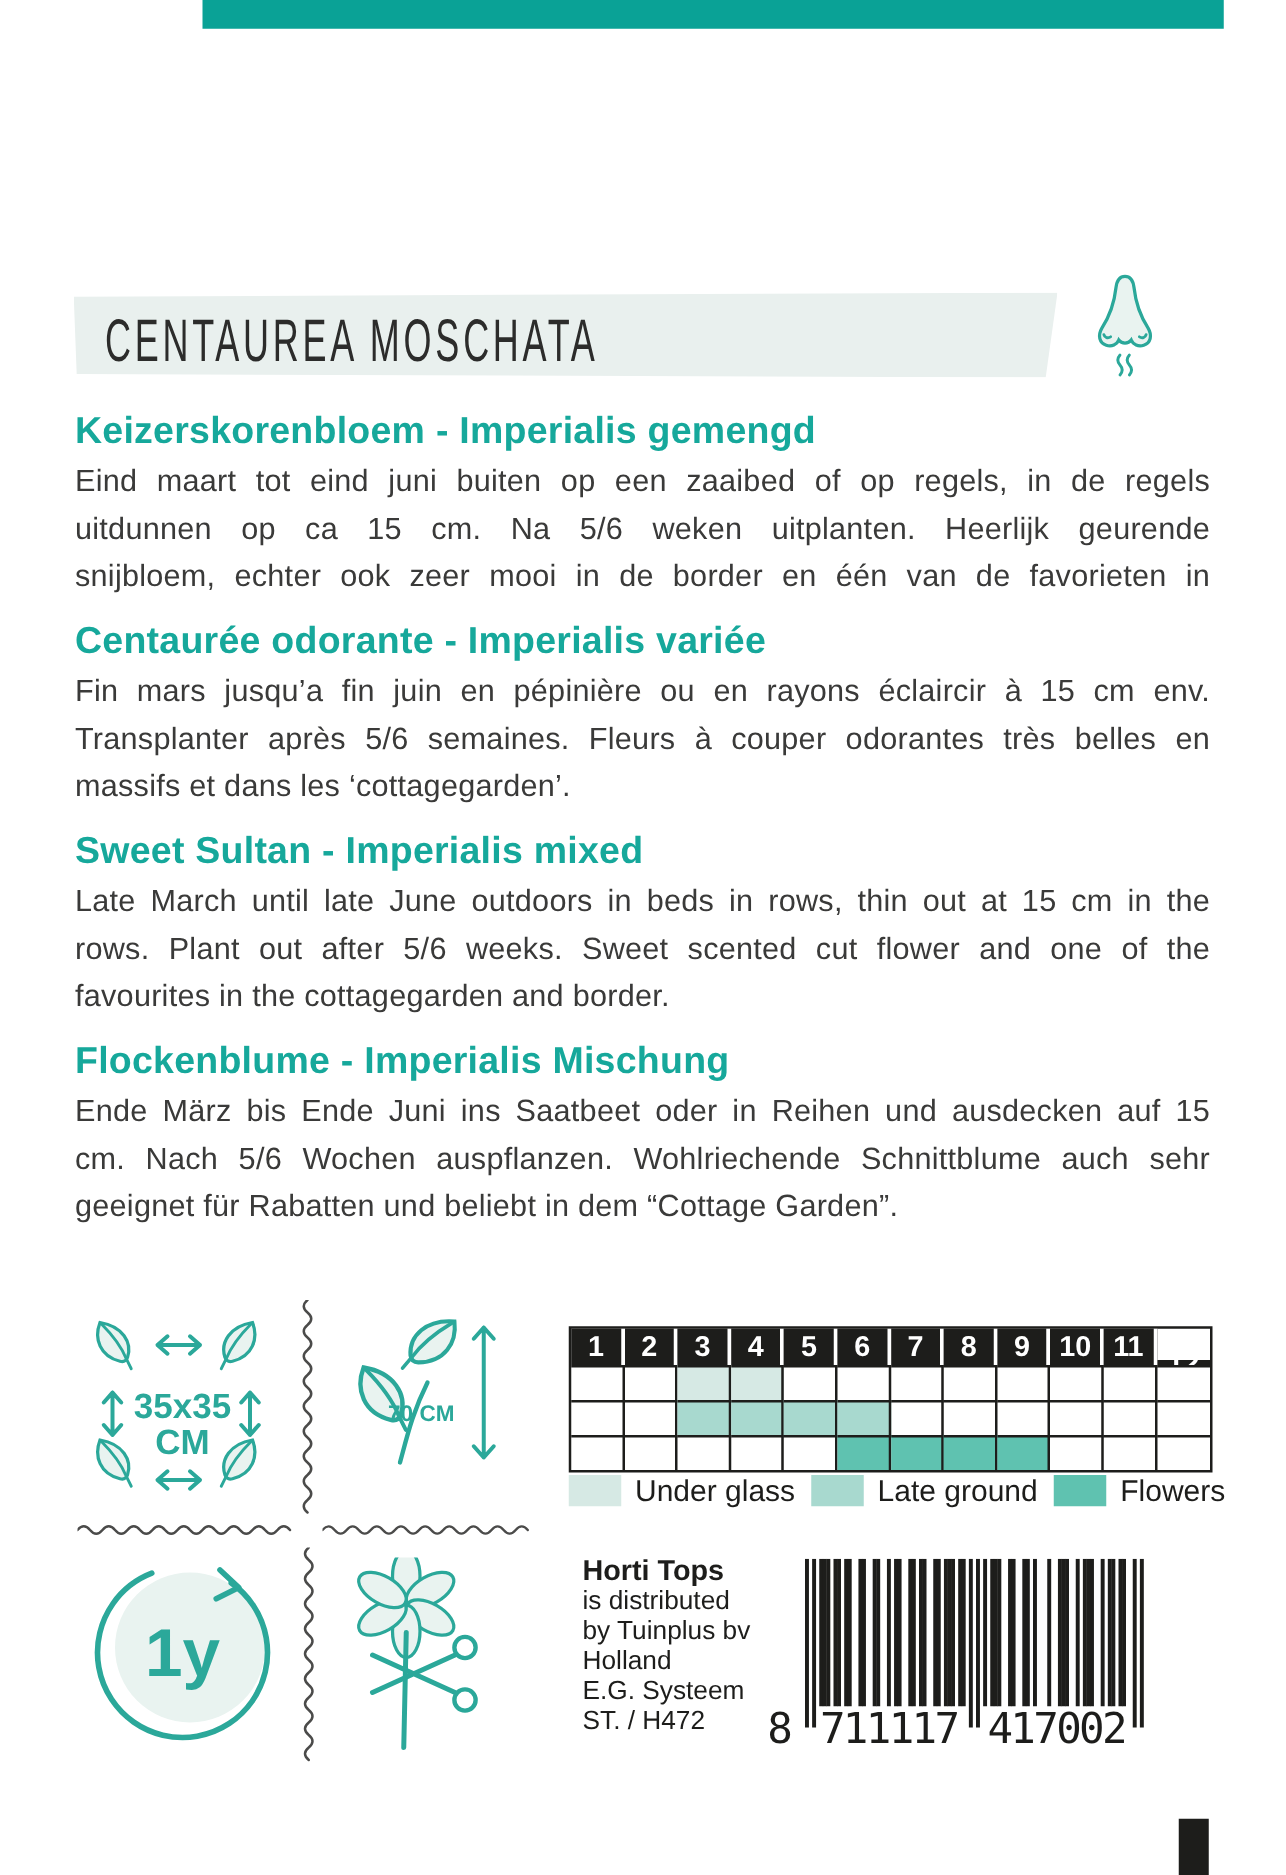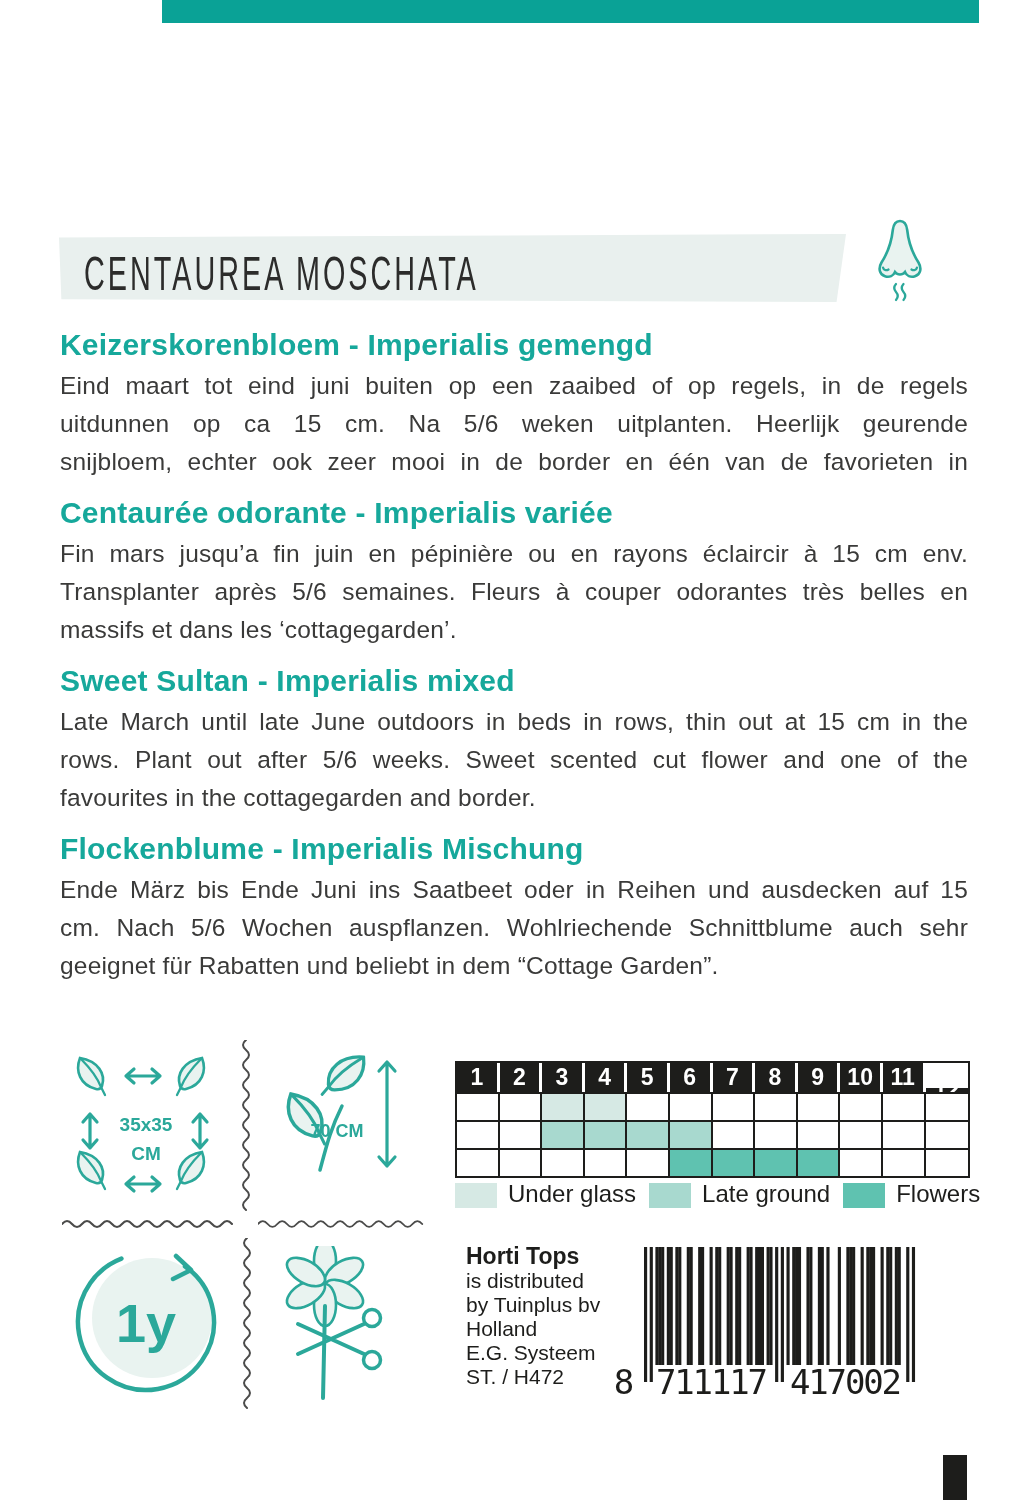--- a/index.html
+++ b/index.html
@@ -18,26 +18,26 @@
   
   .cal{position:absolute;left:455px;top:1061px;display:grid;
        grid-template-columns:repeat(12,42.6px);grid-template-rows:29px 28px 28px 28px;
        border:2px solid var(--black);background:#fff;}
   .hd{background:var(--black);color:#fff;font-weight:bold;font-size:23px;
       display:flex;align-items:center;justify-content:center;border-right:3px solid #fff;}
   .hd.lastcol{border-right:none;margin-top:25px;}
   .cell{border-right:2px solid var(--black);border-top:2px solid var(--black);}
   .cell.lastcol{border-right:none;}
   .legend{position:absolute;left:455px;top:1180px;display:flex;align-items:center;}
-  .legitem{display:flex;align-items:flex-end;margin-right:13px;}
+  .legitem{display:flex;align-items:flex-start;margin-right:13px;}
   .swatch{width:42px;height:25px;display:inline-block;margin-right:11px;}
   .leglabel{font-size:24px;color:var(--black);}
   
   .spacinglabel{position:absolute;left:100px;top:1110px;width:92px;text-align:center;
-                color:var(--icon);font-weight:bold;font-size:19px;line-height:29px;}
+                color:var(--icon);font-weight:bold;font-size:28px;line-height:29px;}
   .heightlabel{position:absolute;left:288px;top:1121px;width:98px;text-align:center;
                color:var(--icon);font-weight:bold;font-size:18px;}
   .annuallabel{position:absolute;left:96px;top:1292px;width:100px;text-align:center;
                color:var(--icon);font-weight:bold;font-size:54px;}
   .icon-svg{position:absolute;}
   .lf{fill:var(--iconfill);stroke:var(--icon);stroke-width:2.6px;}
   .lv{fill:none;stroke:var(--icon);stroke-width:2.3px;stroke-linecap:round;}
   .ar{fill:none;stroke:var(--icon);stroke-width:3.2px;stroke-linecap:round;stroke-linejoin:round;}
   .wv{fill:none;stroke:#4b4b4a;stroke-width:2px;stroke-linecap:round;}
   

